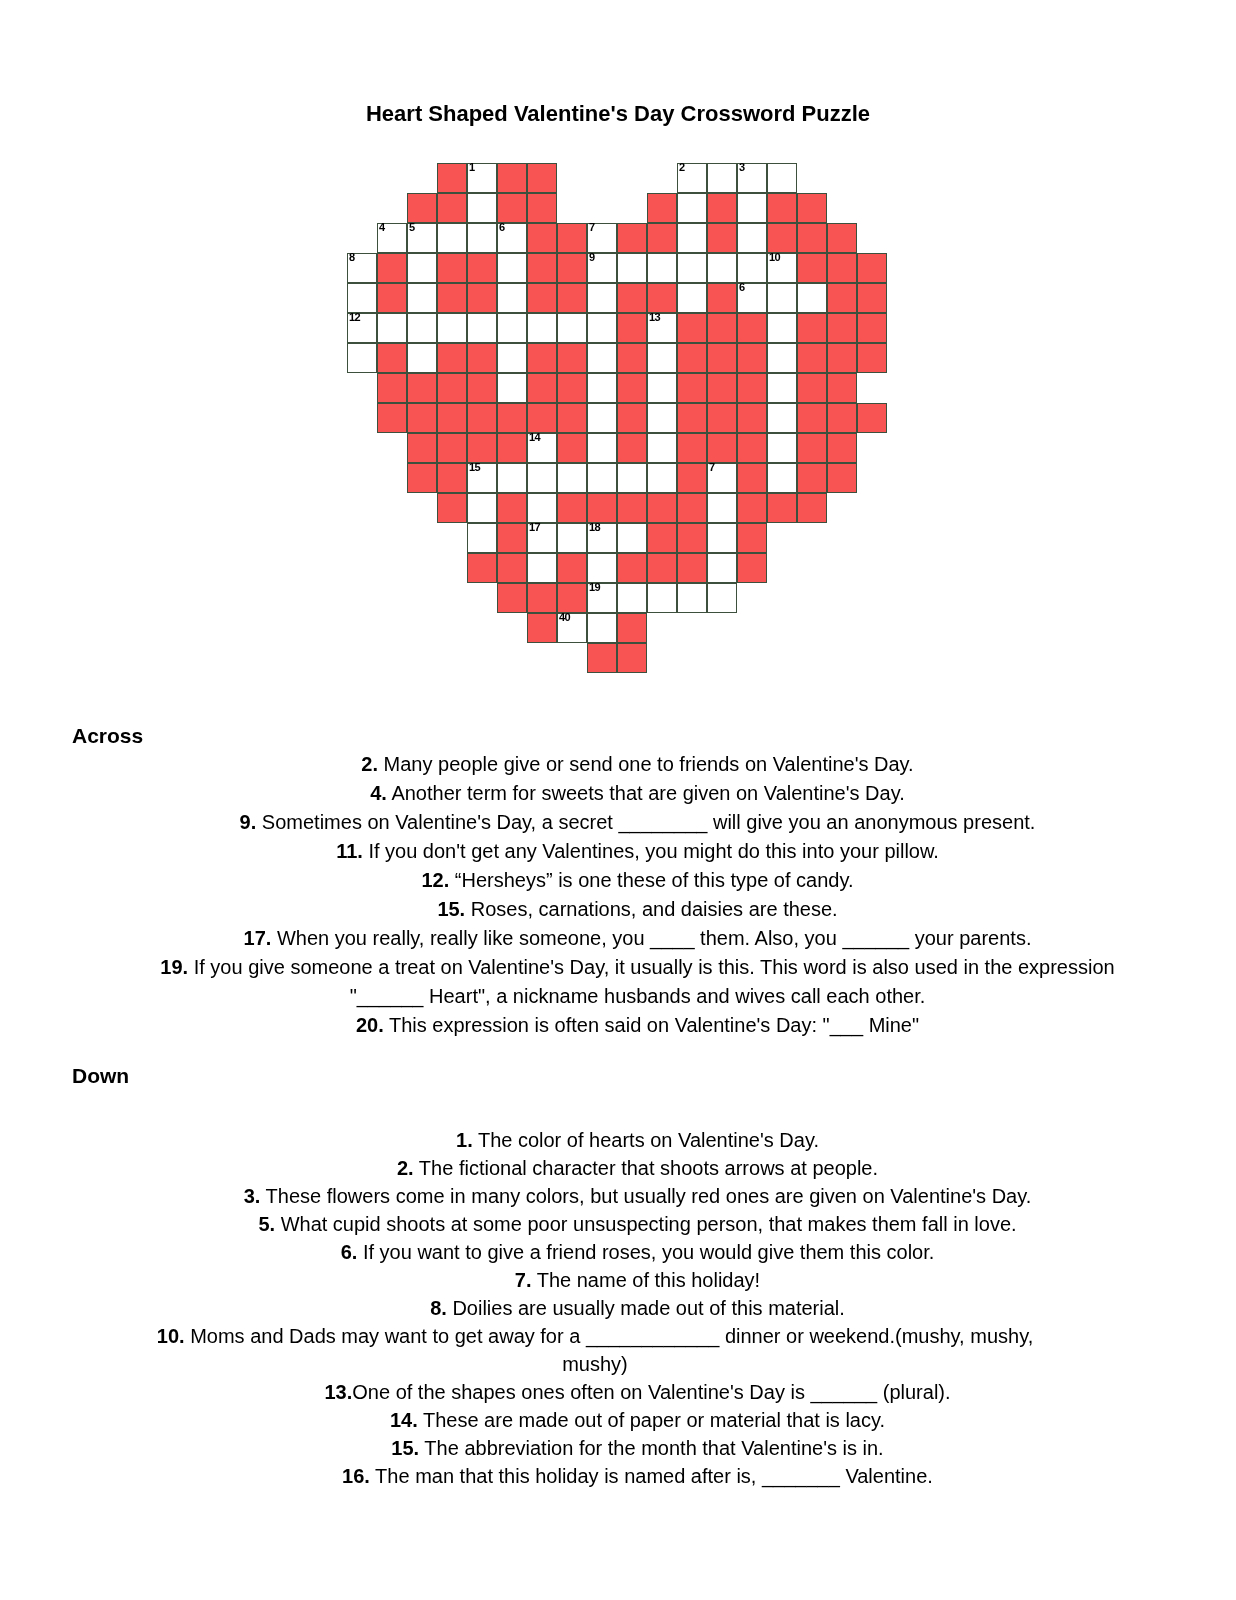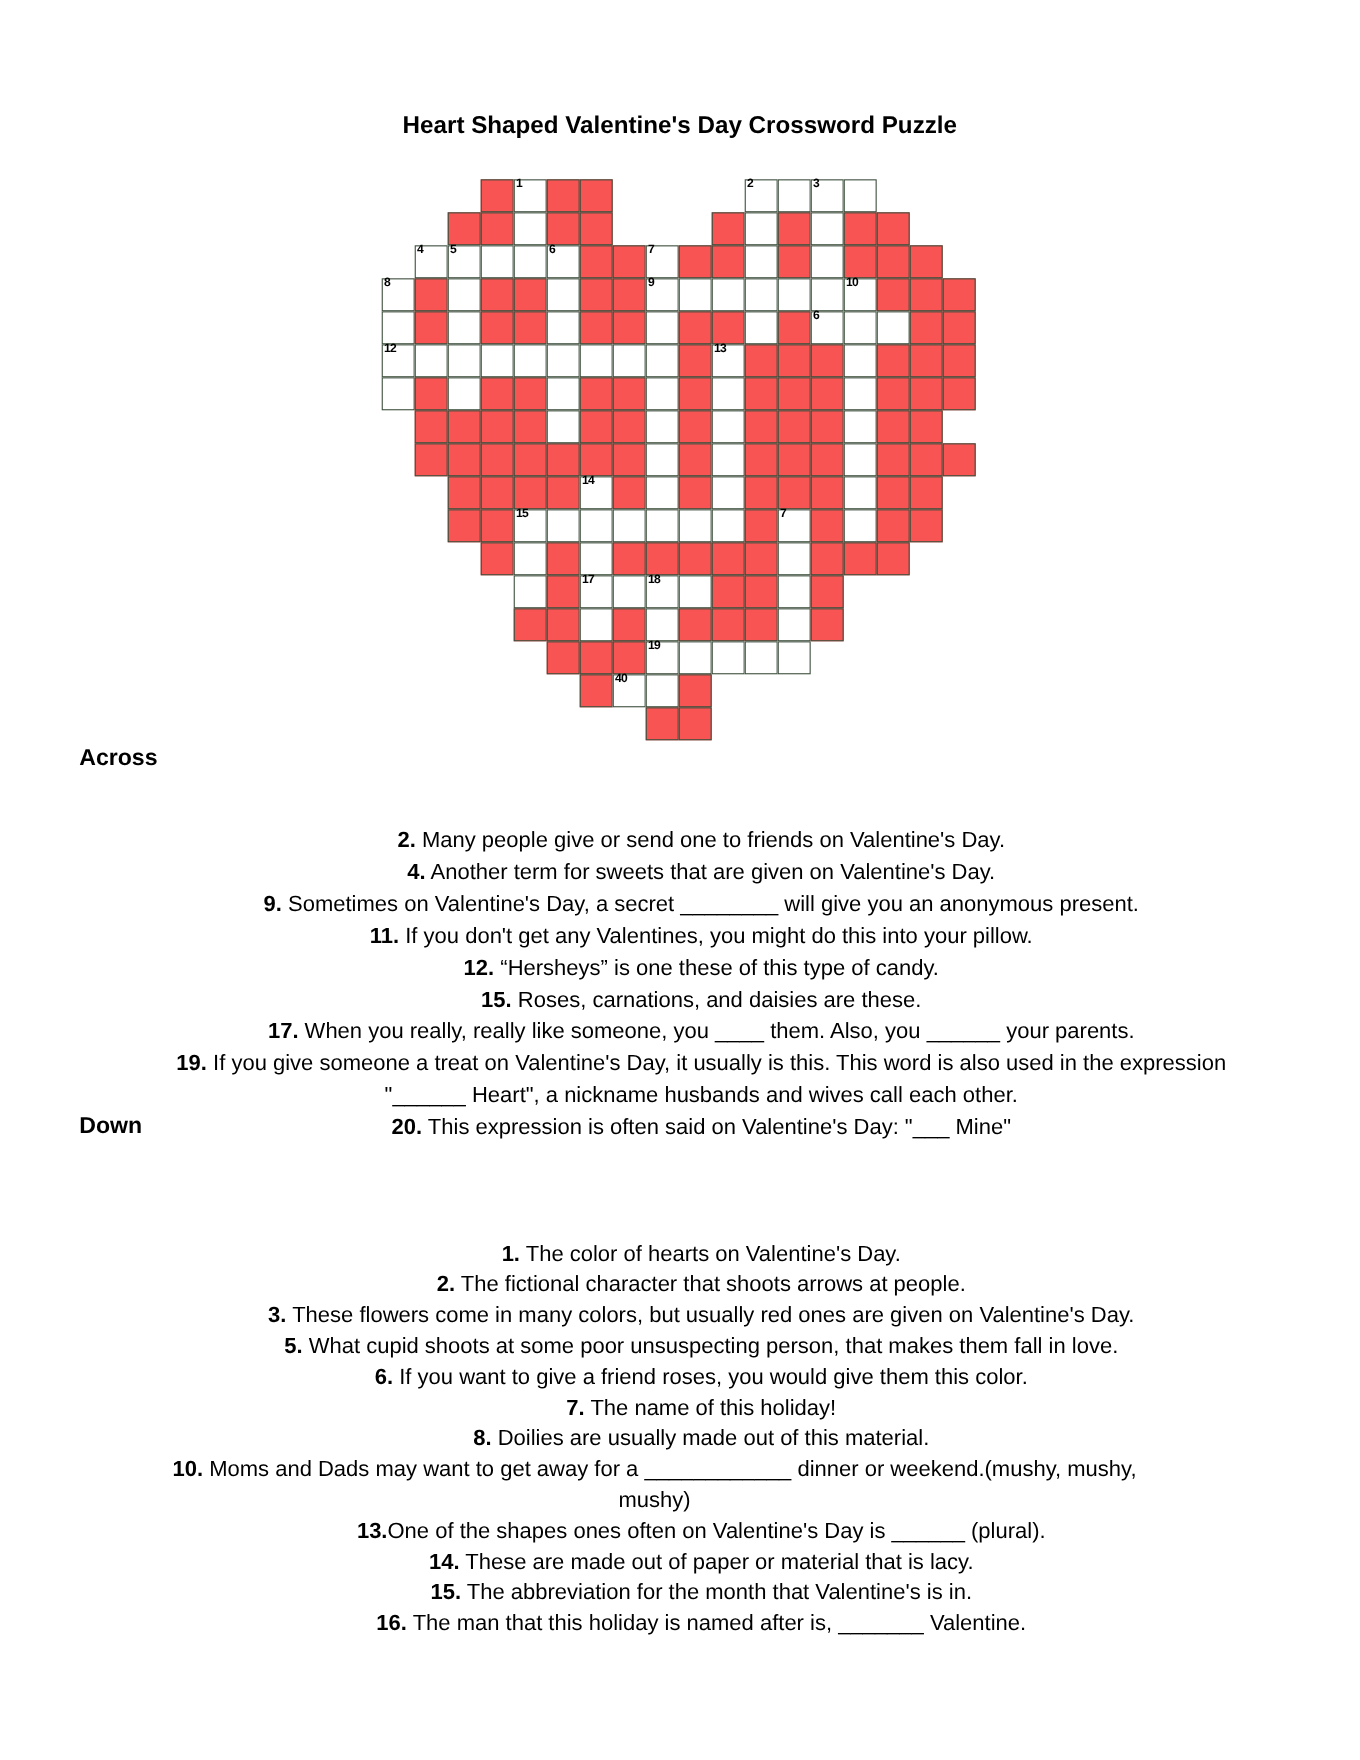--- a/index.html
+++ b/index.html
@@ -16,22 +16,22 @@
     position:absolute;width:30px;height:30px;box-sizing:border-box;
     border:1px solid;
   }
   .cell .num{
     position:absolute;top:-3px;left:1px;
     font-size:11px;font-weight:700;line-height:12px;letter-spacing:-0.5px;
   }
   .section-header{
     position:absolute;left:72px;font-size:21px;font-weight:700;
   }
-  #across-header{top:677px;}
-  #down-header{top:1012px;}
+  #across-header{top:724px;}
+  #down-header{top:1064px;}
   .clues{
     position:absolute;left:145px;width:985px;font-size:20px;
   }
   #across-clues{top:750px;}
   #across-clues .clue{line-height:29px;}
   #down-clues{top:1126px;}
   #down-clues .clue{line-height:28px;}
   .clue{margin:0;text-align:center;}
   .clue b{font-weight:700;}
 </style>

